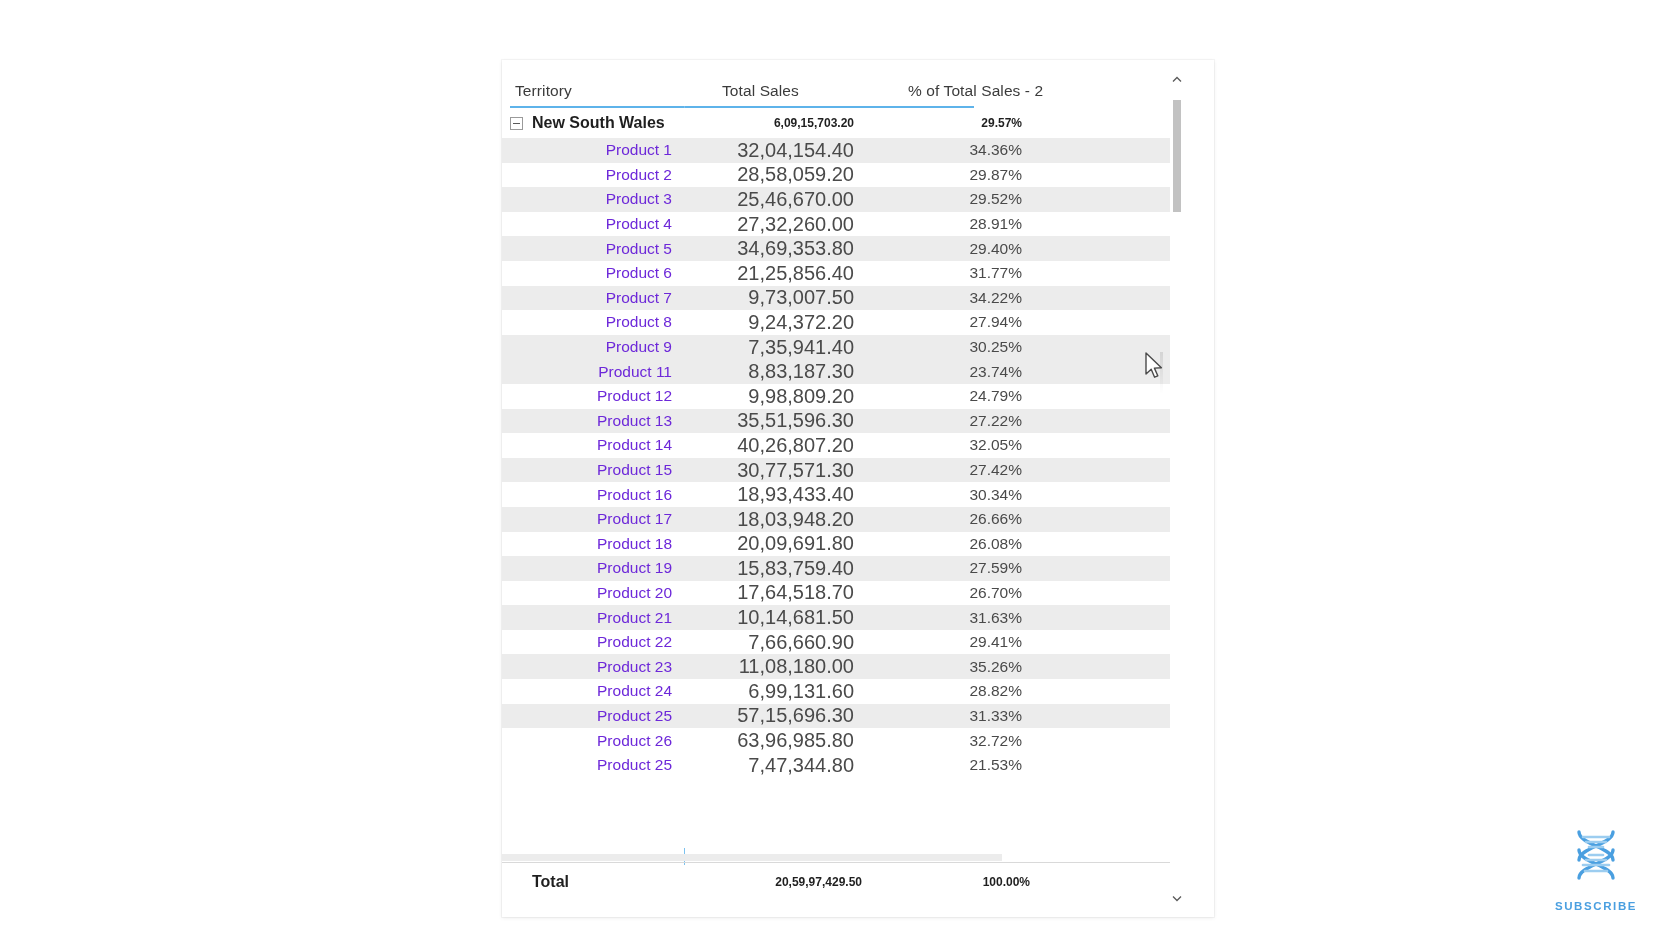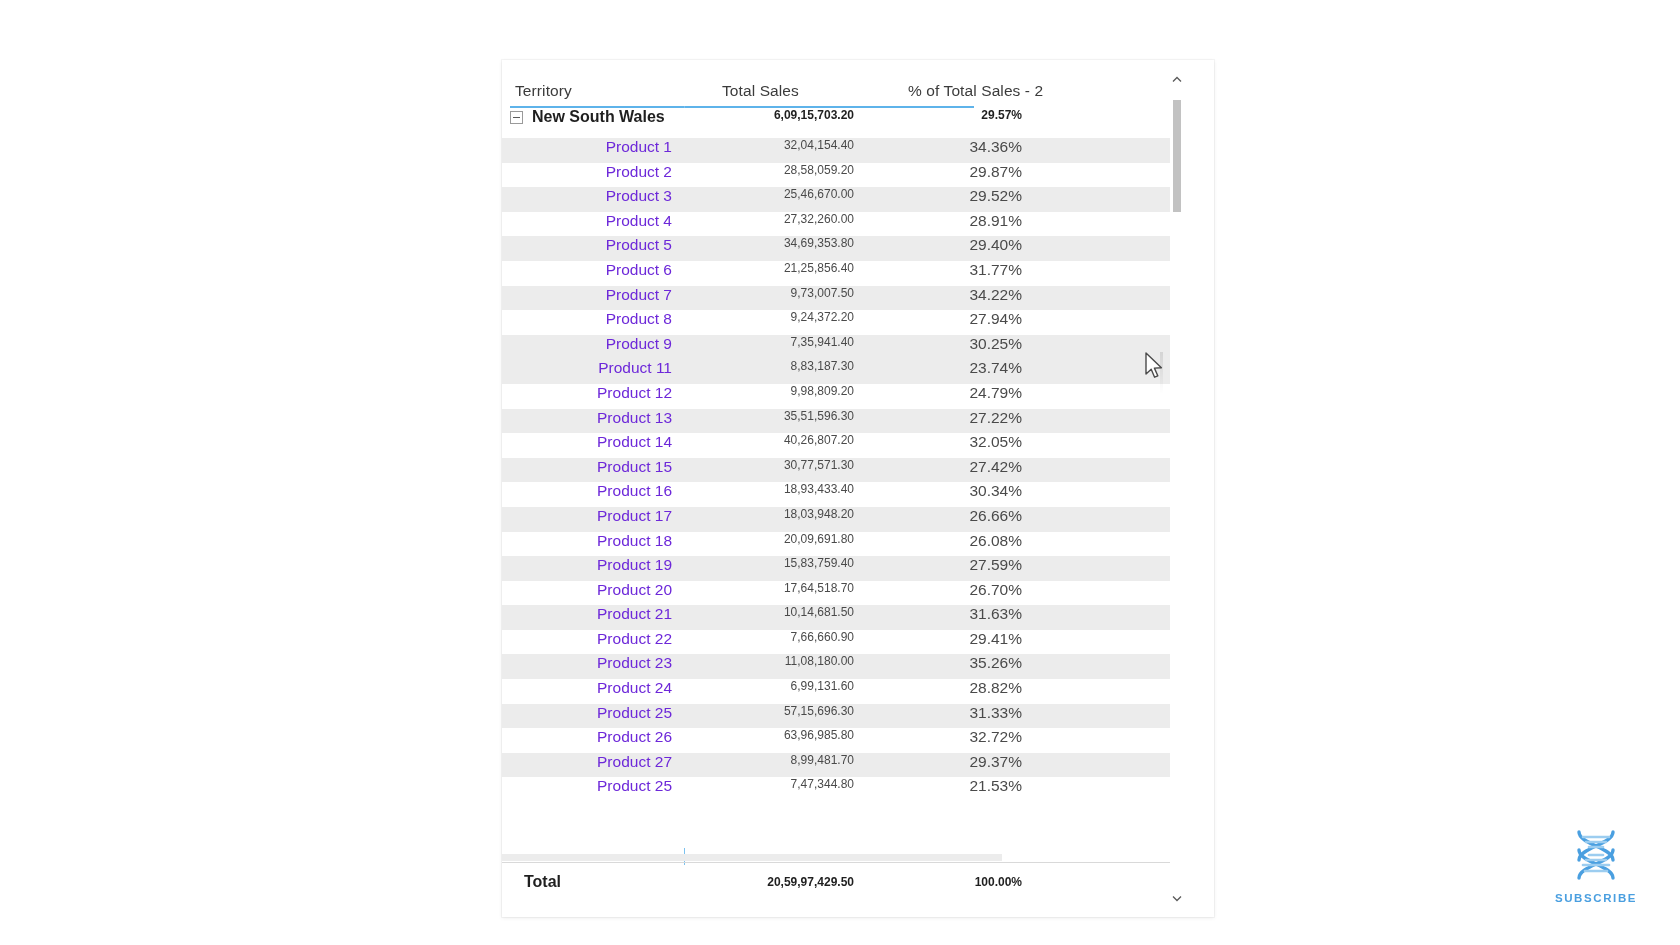--- a/index.html
+++ b/index.html
@@ -90,39 +90,39 @@
     left: 0;
     top: 48px;
     width: 672px;
     height: 740px;
     overflow: hidden;
     background: #ffffff;
   }
 
   .row {
     display: flex;
-    align-items: flex-start;
+    align-items: center;
     height: 24.6px;
     white-space: nowrap;
   }
   .row.alt   { background: #ececec; }
   .row.plain { background: #ffffff; }
 
   .row .c-name {
     width: 182px;
     padding-right: 12px;
     text-align: right;
     font-size: 15.5px;
     color: #6d28d9;
   }
   .row .c-sales {
     width: 120px;
     padding-right: 0;
     text-align: right;
-    font-size: 12px;
+    font-size: 20px;
     color: #4a4a4a;
     margin-left: 50px;
   }
   .row .c-pct {
     width: 110px;
     padding-right: 0;
     margin-left: 58px;
     text-align: right;
     font-size: 15.5px;
     color: #4a4a4a;
@@ -165,21 +165,21 @@
   .total-sep {
     position: absolute;
     left: 0;
     bottom: 54px;
     width: 672px;
     height: 1px;
     background: #d9d9d9;
   }
   .total-row {
     position: absolute;
-    left: 0;
+    left: 8px;
     bottom: 18px;
     width: 672px;
     height: 34px;
     display: flex;
     align-items: center;
     background: #ffffff;
     white-space: nowrap;
   }
   .total-row .c-name {
     width: 182px;
@@ -278,21 +278,21 @@
   
   .subscribe {
     position: absolute;
     left: 1548px;
     top: 826px;
     width: 96px;
     text-align: center;
   }
   .subscribe .dna { display: block; margin: 0 auto; }
   .subscribe .sub-text {
-    margin-top: 8px;
+    margin-top: 16px;
     font-size: 11.5px;
     font-weight: bold;
     letter-spacing: 1.6px;
     color: #4a9fe0;
     font-family: "Liberation Sans", "DejaVu Sans", sans-serif;
   }
 </style>
 </head>
 <body>
 
@@ -440,25 +440,20 @@
             </div>
             <div class="row alt">
               <div class="c-name">Product 25</div>
               <div class="c-sales">57,15,696.30</div>
               <div class="c-pct">31.33%</div>
             </div>
             <div class="row plain">
               <div class="c-name">Product 26</div>
               <div class="c-sales">63,96,985.80</div>
               <div class="c-pct">32.72%</div>
-            </div>
-            <div class="row alt">
-              <div class="c-name">Product 27</div>
-              <div class="c-sales">8,99,481.70</div>
-              <div class="c-pct">29.37%</div>
             </div>
             <div class="row plain">
               <div class="c-name">Product 25</div>
               <div class="c-sales">7,47,344.80</div>
               <div class="c-pct">21.53%</div>
             </div>
           </div>
       </div>
 
       <div class="clip-strip"></div>

